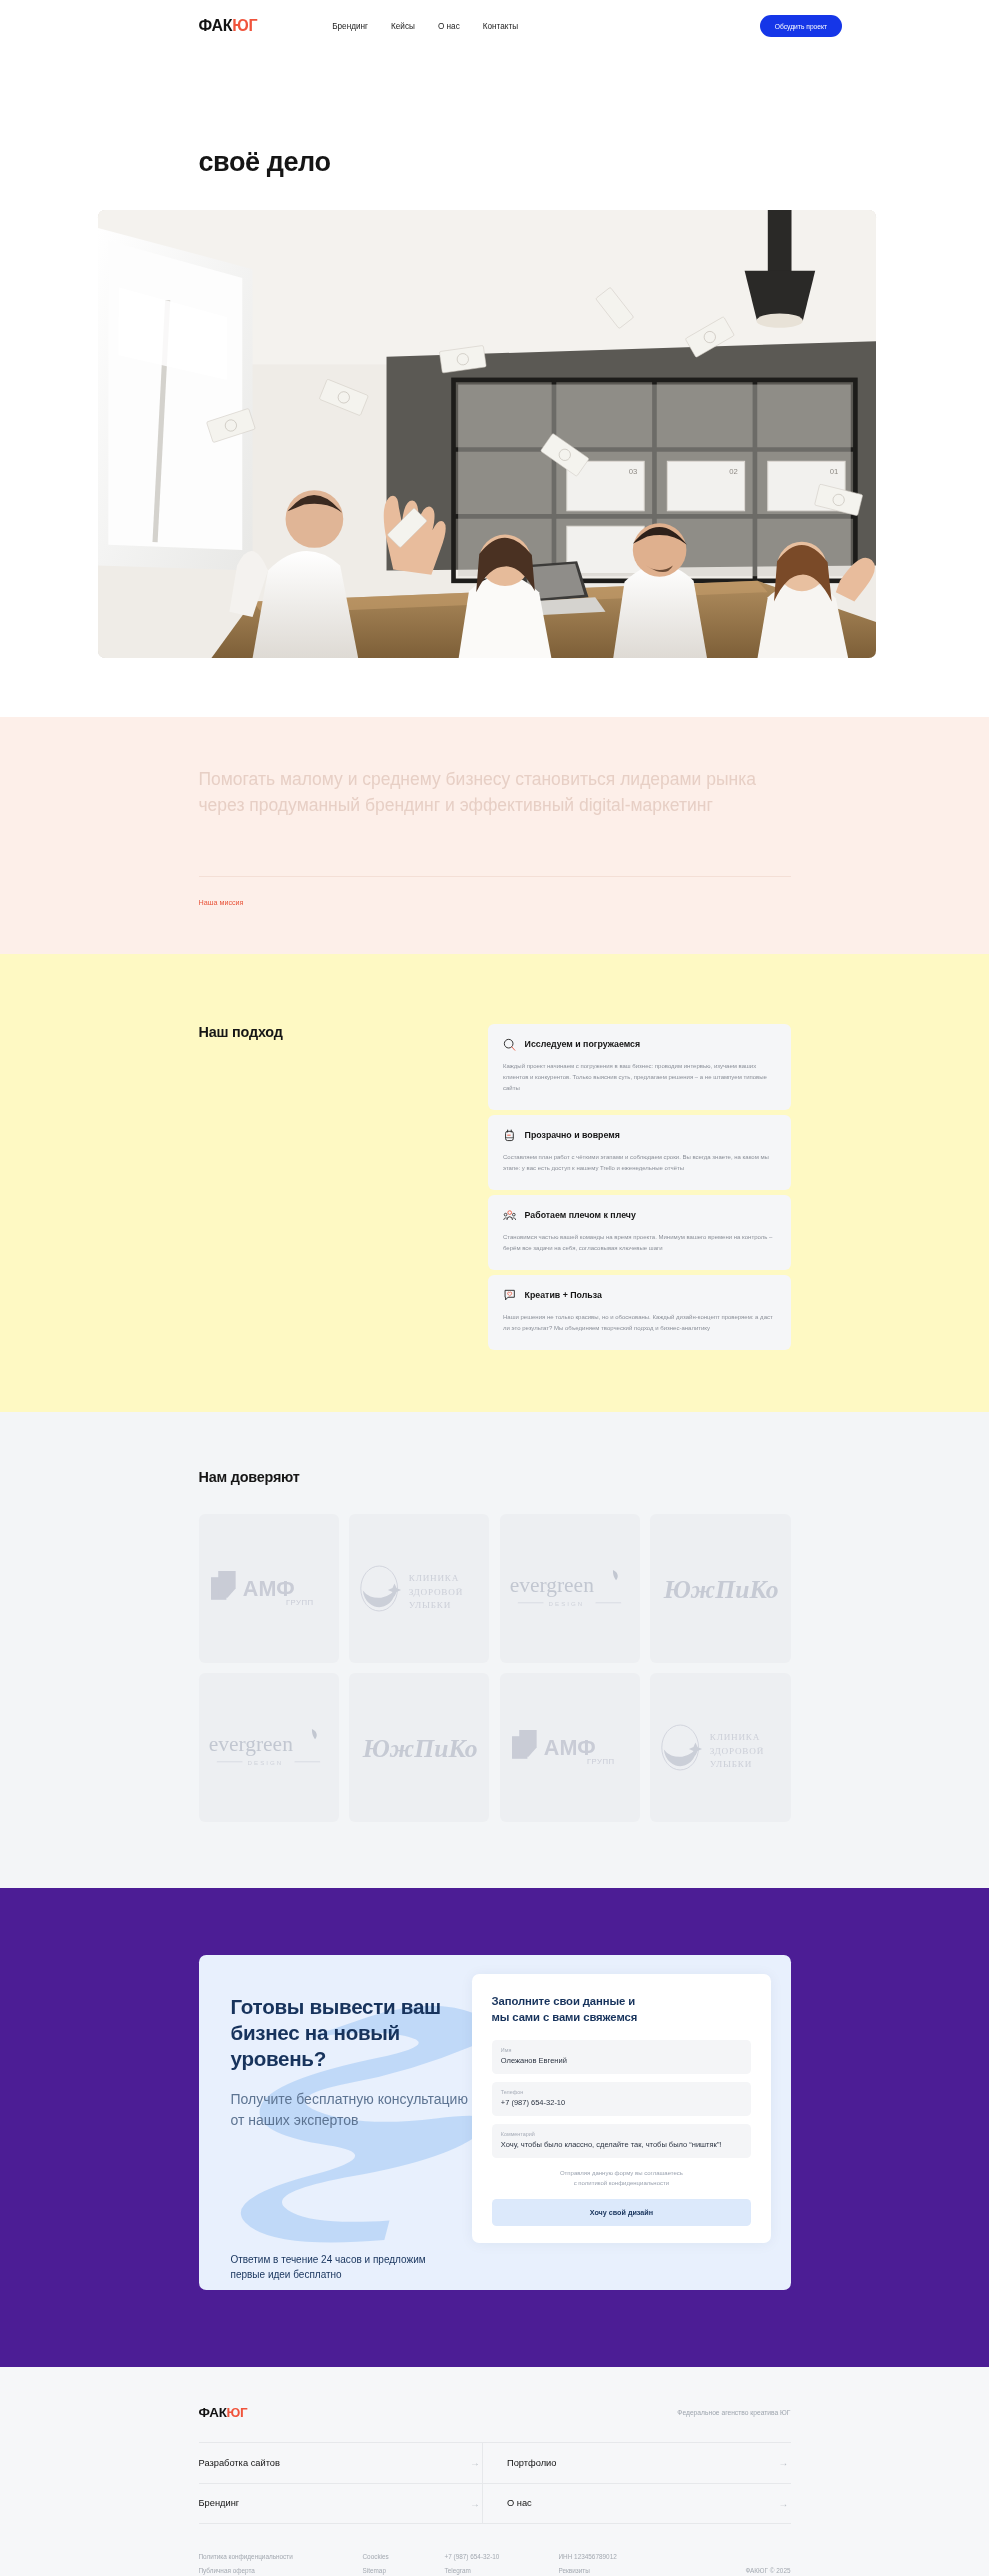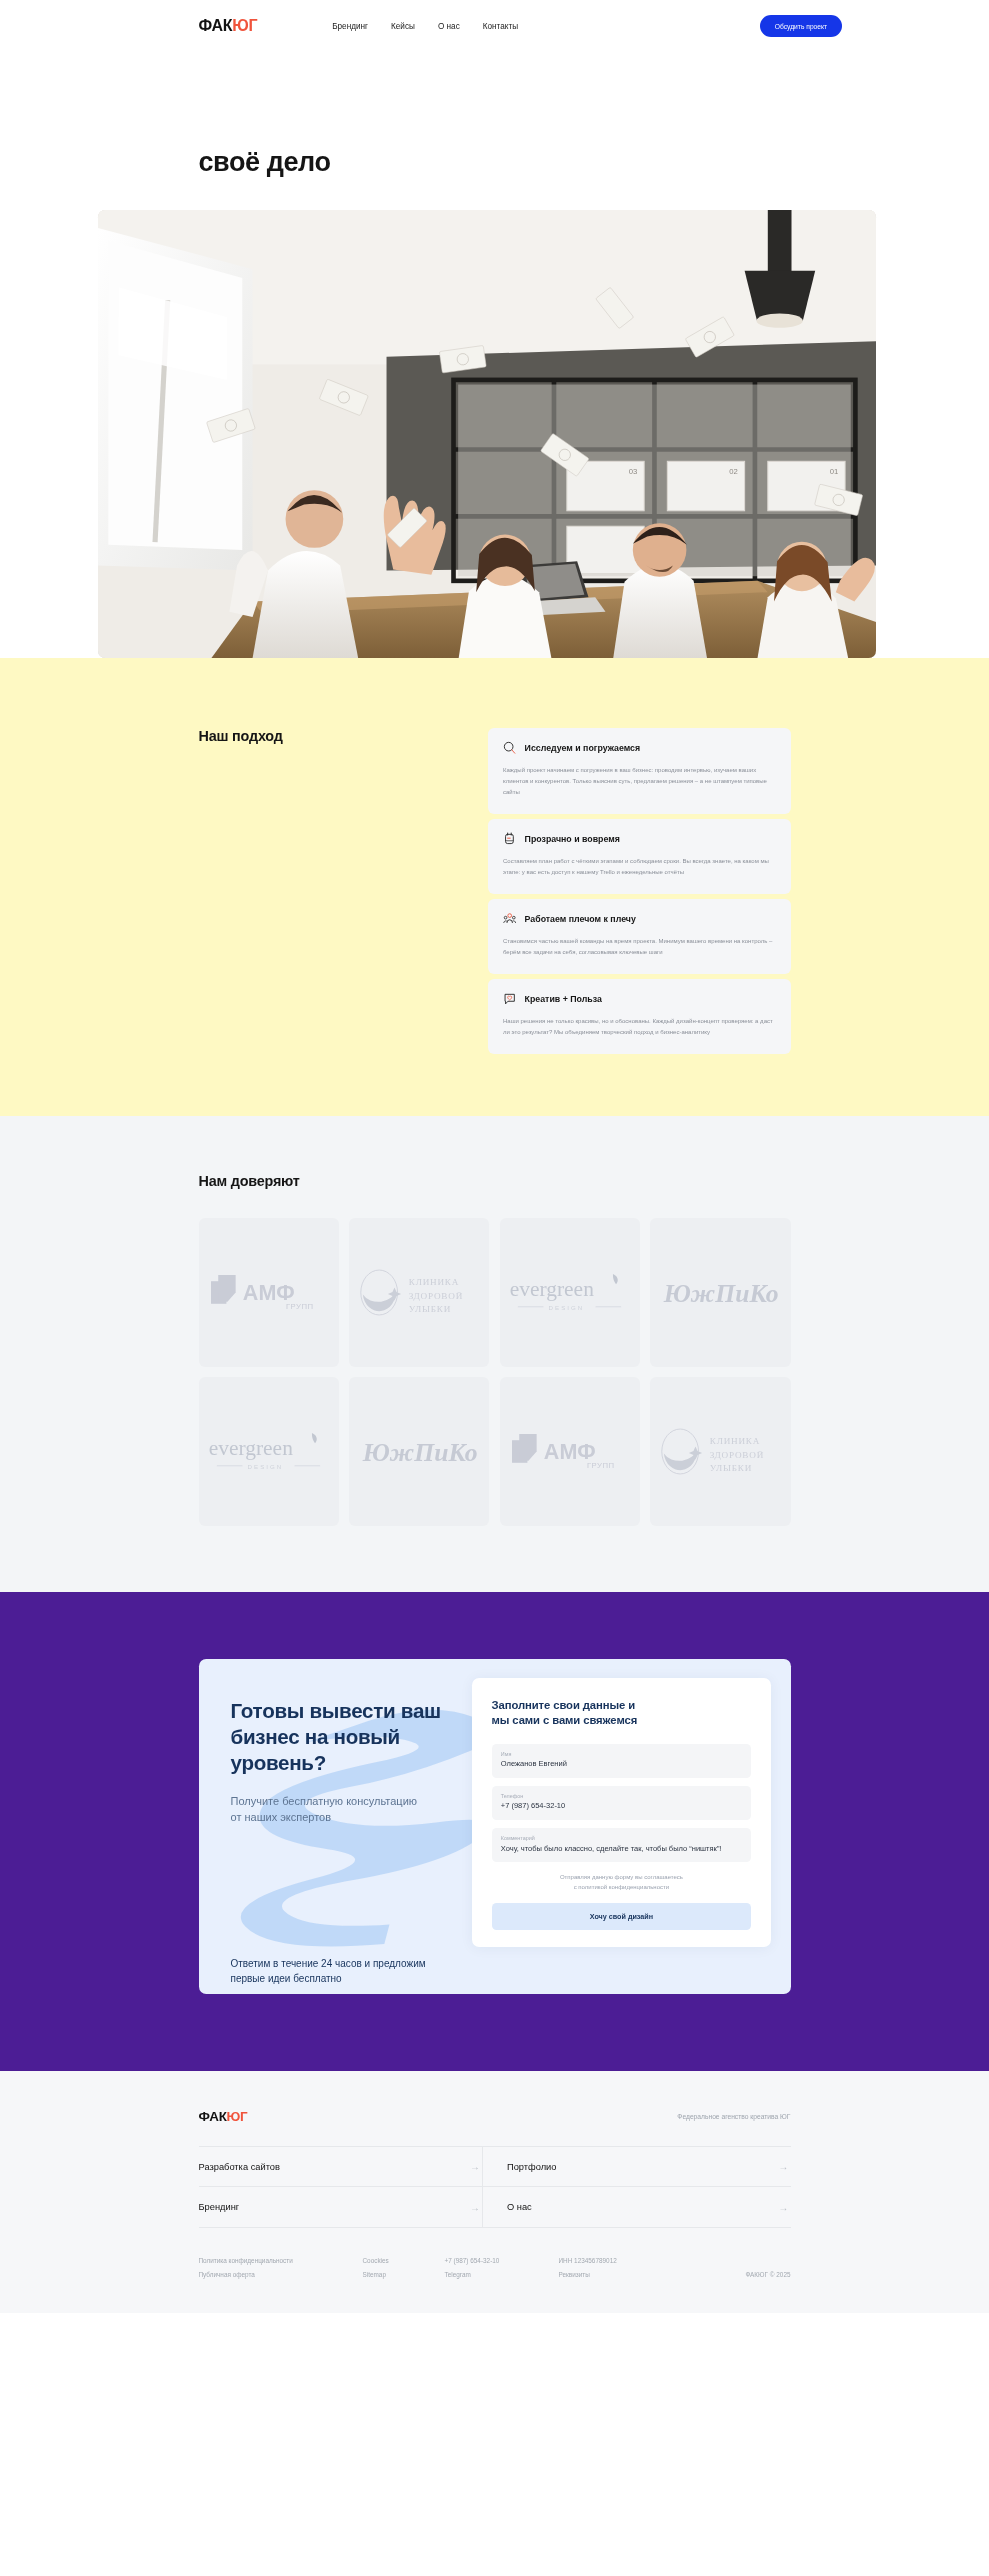--- a/index.html
+++ b/index.html
@@ -184,21 +184,21 @@
   }
   .cta-left h2 {
     font-size: 20.6px;
     line-height: 1.25;
     font-weight: 700;
     color: #17335c;
     letter-spacing: -0.3px;
   }
   .cta-left .sub {
     margin-top: 17.5px;
-    font-size: 11px;
+    font-size: 14px;
     line-height: 1.5;
     color: #5d7492;
   }
   .cta-left .note {
     position: absolute;
     top: 258px; left: 0;
     font-size: 10px;
     line-height: 1.5;
     color: #17335c;
     width: 242px;
@@ -442,20 +442,27 @@
               <rect x="565" y="600" width="74" height="36" rx="3" fill="#f4f3ee" stroke="#cfcac2"></rect>
             </g>
           <g transform="rotate(52 1000 190)">
               <rect x="965" y="170" width="74" height="36" rx="3" fill="#f4f3ee" stroke="#cfcac2"></rect>
             </g>
         </g>
       </svg>
     </div>
   </section>
 
+  <section class="mission">
+    <div class="mission-inner">
+      <p>Помогать малому и среднему бизнесу становиться лидерами рынка через продуманный брендинг и эффективный digital-маркетинг</p>
+      <hr>
+      <div class="tag">Наша миссия</div>
+    </div>
+  </section>
 
   <section class="approach">
     <div class="approach-inner">
       <h2>Наш подход</h2>
       <div class="cards">
 
         <div class="card">
           <div class="card-head">
             <svg class="card-ico" viewBox="0 0 26 26">
               <circle cx="11" cy="11" r="8.4" fill="none" stroke="#1d1d1d" stroke-width="1.7"></circle>

